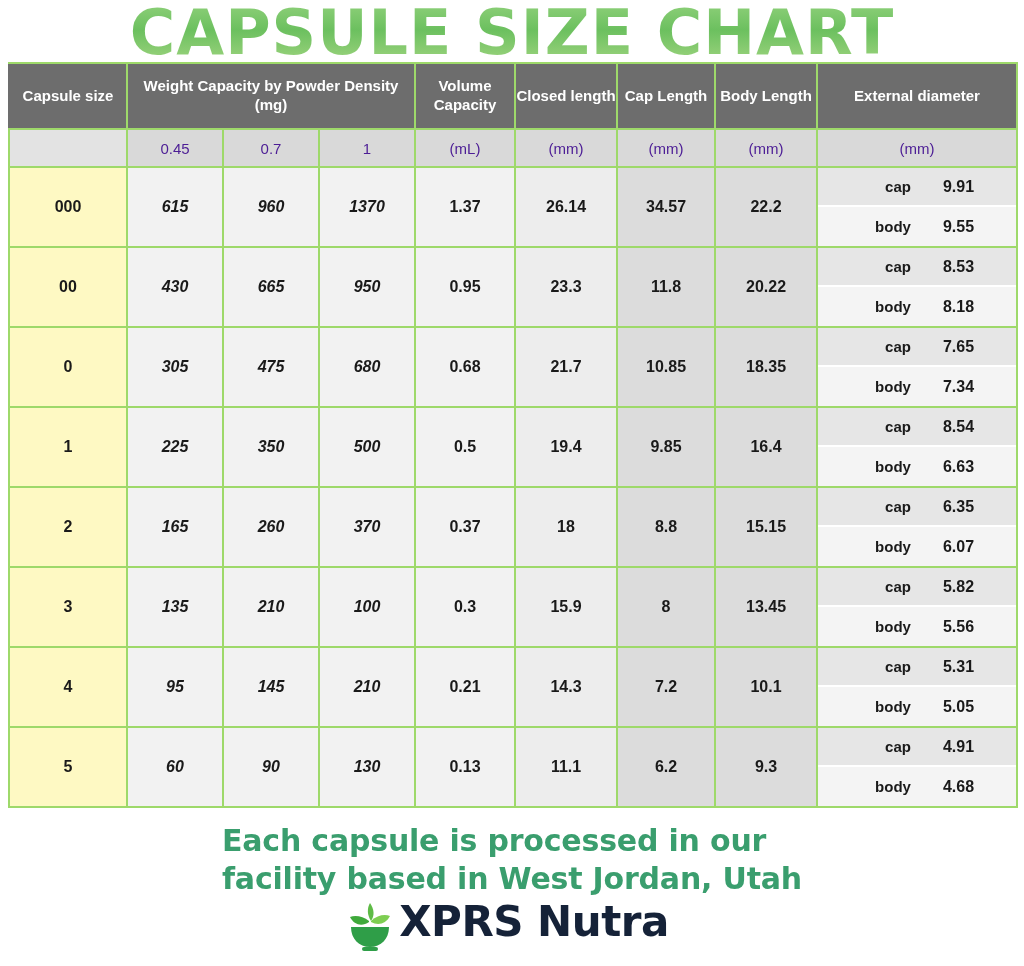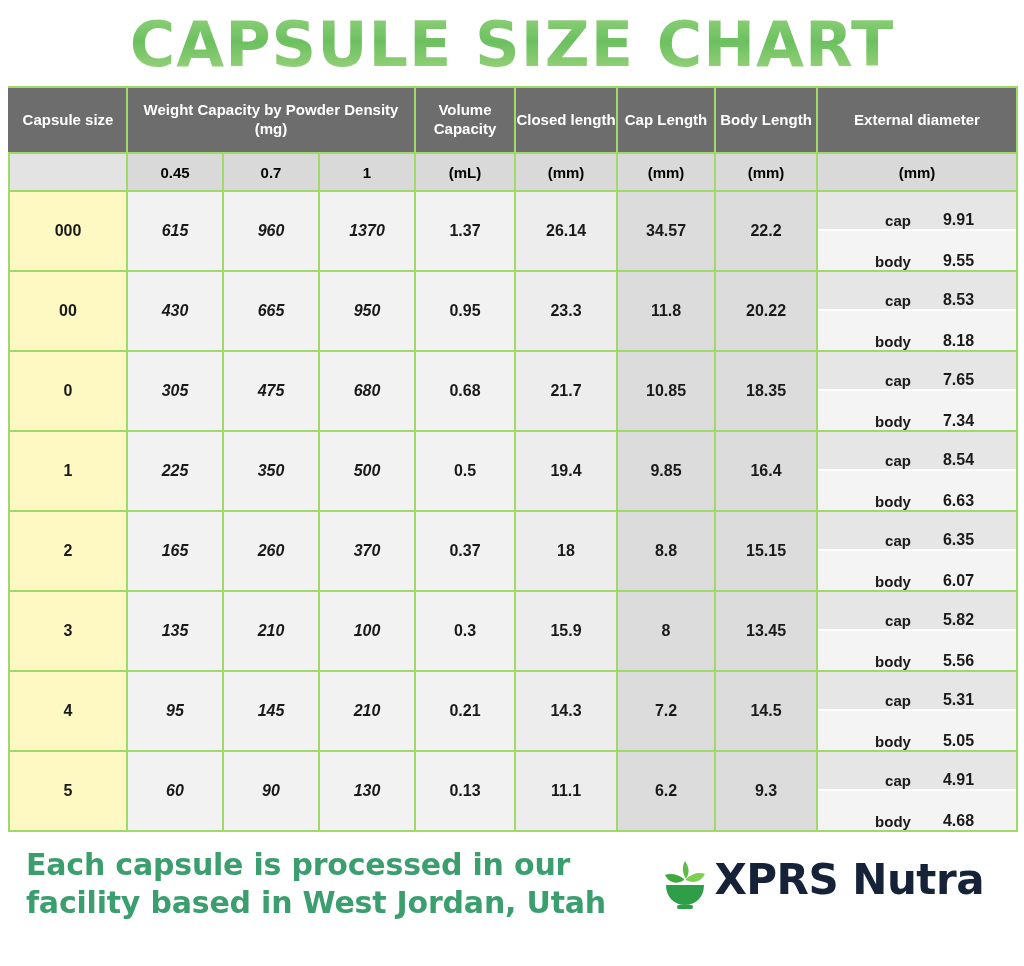--- a/index.html
+++ b/index.html
@@ -15,21 +15,21 @@
   }
   .page {
     position: relative;
     width: 1024px;
     height: 966px;
     box-sizing: border-box;
   }
 
   
   .title-wrap {
-    height: 86px;
+    height: 62px;
     display: flex;
     align-items: center;
     justify-content: center;
     padding-top: 4px;
     box-sizing: border-box;
   }
   .title {
     font-family: "DejaVu Sans", sans-serif;
     font-weight: bold;
     font-size: 62px;
@@ -67,22 +67,22 @@
     font-weight: bold;
     font-size: 15px;
     line-height: 1.25;
     height: 64px;
     border-color: #6d6d6d;
   }
   thead th.hdr-first { border-left-color: #6d6d6d; }
 
   tr.subhead td {
     background: #d9d9d9;
-    color: #000000;
-    font-weight: bold;
+    color: #4c1d95;
+    font-weight: normal;
     font-size: 15px;
     height: 36px;
   }
   tr.subhead td.cs-blank { background: #e3e3e3; }
 
   td.size-cell {
     background: #fef9c3;
     font-weight: bold;
     font-size: 16px;
     color: #1a1a1a;
@@ -119,21 +119,21 @@
     font-size: 16px;
     color: #1a1a1a;
   }
   td.ext-cell {
     background: #f2f2f2;
     padding: 0;
   }
   .ext-inner { width: 100%; }
   .ext-row {
     display: flex;
-    align-items: flex-end;
+    align-items: center;
     height: 39px;
     box-sizing: border-box;
   }
   .ext-row.top { border-bottom: 2px solid #ffffff; background: #e6e6e6; }
   .ext-row.bot { background: #f4f4f4; }
   .ext-label {
     flex: 0 0 54%;
     text-align: right;
     padding-right: 14px;
     font-weight: bold;
@@ -153,20 +153,21 @@
 
   .row-body td { height: 78px; }
 
   
   .footer {
     display: flex;
     align-items: center;
     justify-content: space-between;
     padding: 14px 26px 0 26px;
     box-sizing: border-box;
+    flex-direction: column;
   }
   .footer-text {
     font-family: "DejaVu Sans", sans-serif;
     font-weight: bold;
     font-size: 30px;
     line-height: 1.25;
     color: #3a9e6e;
     max-width: 640px;
     letter-spacing: -0.2px;
   }
@@ -375,21 +376,21 @@
         </tr>
 
         <tr class="row-body">
           <td class="size-cell">4</td>
           <td class="dens-cell">95</td>
           <td class="dens-cell">145</td>
           <td class="dens-cell">210</td>
           <td class="vol-cell">0.21</td>
           <td class="closed-cell">14.3</td>
           <td class="cap-cell">7.2</td>
-          <td class="body-cell">14.5</td>
+          <td class="body-cell">10.1</td>
           <td class="ext-cell">
             <div class="ext-inner">
               <div class="ext-row top">
                 <span class="ext-label">cap</span>
                 <span class="ext-val">5.31</span>
               </div>
               <div class="ext-row bot">
                 <span class="ext-label">body</span>
                 <span class="ext-val">5.05</span>
               </div>

